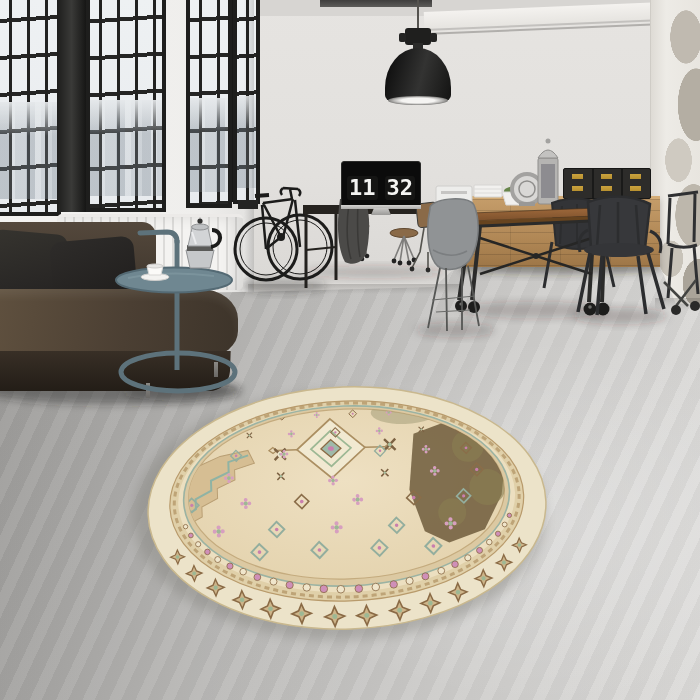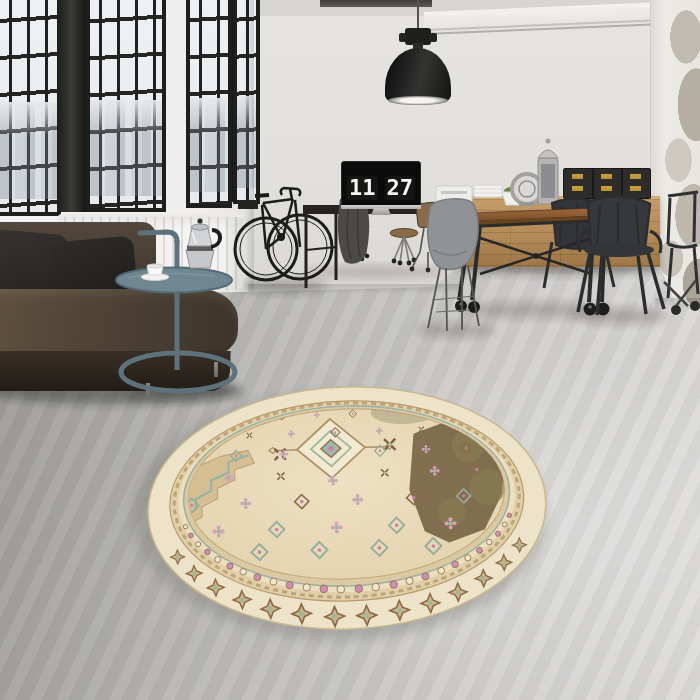--- a/index.html
+++ b/index.html
@@ -276,21 +276,21 @@
       <path d="M430,209 C428,199 468,194 474,205 C481,222 479,247 469,261 C459,272 441,272 435,263 C427,251 426,226 430,209 Z" fill="#909395" stroke="#797c7e" stroke-width="1.5"></path>
       <path d="M433,250 q18,10 34,1" stroke="#7b7e80" fill="none" stroke-width="1.5"></path>
       <path d="M440,268 L428,328 M446,268 L447,331 M462,268 L462,330 M468,266 L479,326" stroke="#55565    4" stroke-width="0"></path>
       <path d="M440,268 L428,328 M446,268 L447,331 M462,268 L462,330 M468,266 L479,326" stroke="#555654" stroke-width="1.8" fill="none"></path>
       <path d="M432,300 L475,296 M436,312 L470,310" stroke="#6a6b69" stroke-width="1" fill="none"></path>
     </g>
   </svg>
 
   <div class="abs" id="monitor" title="desktop monitor with flip clock">
     <span>11</span>
-    <span>27</span>
+    <span>32</span>
   </div>
   <div class="abs" id="monitor-chin"></div>
   <div class="abs" id="monitor-stand"></div>
 
   <svg class="abs" width="700" height="700" viewBox="0 0 700 700" style="left:0;top:0;" title="round vintage beige medallion rug">
     <defs>
       <filter id="rugblur" x="-20%" y="-20%" width="140%" height="140%">
           <feGaussianBlur stdDeviation="6"></feGaussianBlur>
         </filter>
       <radialGradient id="rugbase" cx="50%" cy="42%" r="65%">

